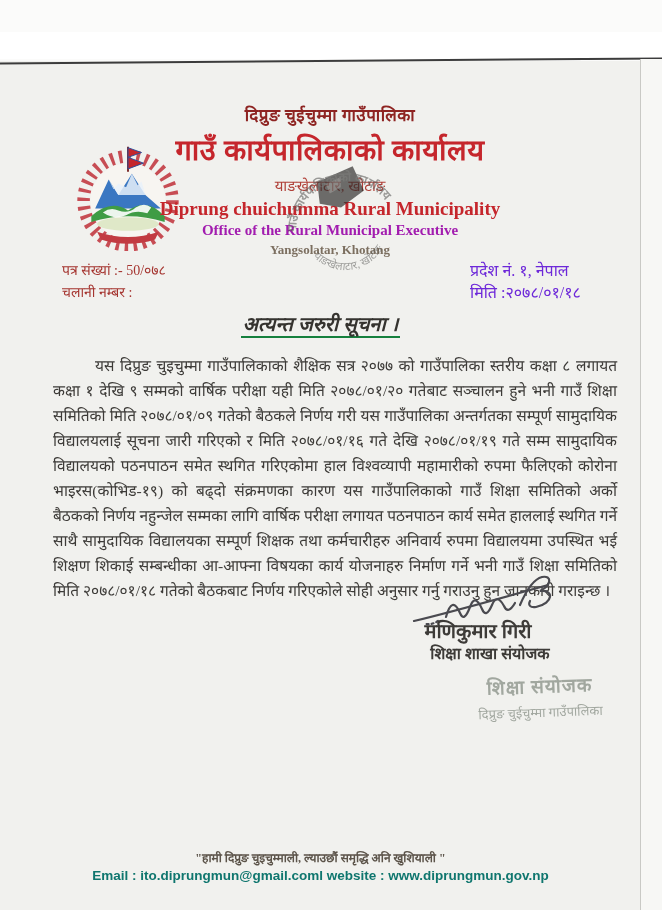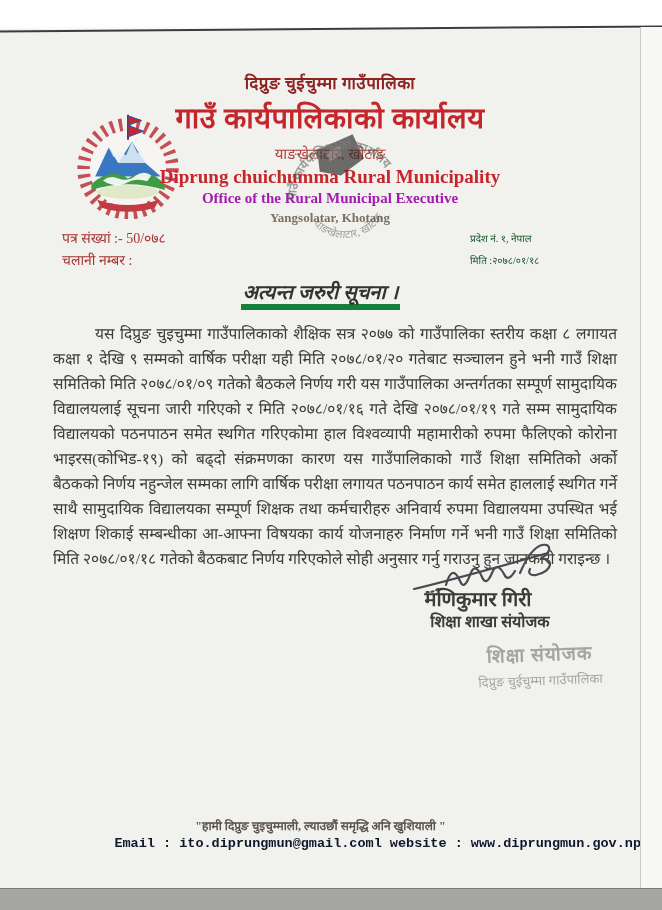--- a/index.html
+++ b/index.html
@@ -1,21 +1,21 @@
 <!DOCTYPE html>
 <html><head>
 <meta charset="utf-8">
 <style>
   html,body{margin:0;padding:0;}
   body{
     width:662px;height:910px;position:relative;overflow:hidden;
     background:#fbfbfa;
     font-family:"Liberation Serif","DejaVu Serif",serif;
   }
-  .scan{position:absolute;inset:0;}
+  .scan{position:absolute;inset:0;margin-top:32px;}
   
   .top-band{position:absolute;left:0;top:0;width:662px;height:27px;background:#ffffff;}
   .top-edge-line{position:absolute;left:-4px;top:28px;width:672px;height:2px;background:#3c3c3c;transform:rotate(-0.45deg);}
   .right-strip{position:absolute;right:0;top:27px;width:21px;height:862px;background:#f7f7f5;border-left:1px solid #c9c9c5;}
   .bottom-band{position:absolute;left:0;top:888px;width:662px;height:22px;background:#a6a6a2;border-top:1px solid #7b7b77;}
   .paper{
     position:absolute;left:0;top:29px;width:641px;height:859px;
     background:#f1f1ee;
   }
   
@@ -25,44 +25,44 @@
   .h-np1{font-size:17px;font-weight:bold;color:#8e2422;letter-spacing:.5px;}
   .h-np2{font-size:29px;font-weight:bold;color:#c5262c;margin-top:3px;letter-spacing:.5px;}
   .h-np3{font-size:15px;color:#b04038;margin-top:7px;}
   .h-en1{font-size:19px;font-weight:bold;color:#c5262c;margin-top:3px;font-family:Liberation Serif, serif;}
   .h-en2{font-size:15px;font-weight:bold;color:#a21caf;margin-top:2px;}
   .h-en3{font-size:13px;color:#7c6f60;margin-top:3px;font-weight:bold;text-align:center;}
   
   .office-stamp{position:absolute;left:276px;top:100px;width:140px;height:140px;opacity:.78;}
   
   .meta-left{position:absolute;left:62px;top:199px;font-size:14px;color:#a53530;line-height:22px;}
-  .meta-right{position:absolute;left:470px;top:199px;font-size:10px;color:#14532d;line-height:22px;}
+  .meta-right{position:absolute;left:470px;top:199px;font-size:16px;color:#6d28d9;line-height:22px;}
   
   .notice-title{
     position:absolute;left:0;top:249px;width:641px;text-align:center;
     font-size:20px;font-weight:bold;font-style:italic;color:#35332f;
   }
-  .notice-title span{border-bottom:6px solid #15803d;padding:0 2px 1px 2px;}
+  .notice-title span{border-bottom:2px solid #15803d;padding:0 2px 1px 2px;}
   
   .body-par{
     position:absolute;left:53px;top:292px;width:564px;
     font-size:15.5px;line-height:25px;color:#3d3b38;
     text-align:justify;text-indent:42px;
   }
   
   .sig-scribble{position:absolute;left:408px;top:508px;width:160px;height:68px;}
   .sig-name{position:absolute;left:378px;top:556px;width:200px;text-align:center;font-size:20px;font-weight:bold;color:#3d3b38;}
   .sig-title{position:absolute;left:390px;top:581px;width:200px;text-align:center;font-size:16px;font-weight:bold;color:#3d3b38;}
   
   .coord-stamp{position:absolute;left:440px;top:612px;width:200px;text-align:center;color:#8e958c;transform:rotate(-2deg);opacity:.8;}
   .coord-stamp .l1{font-size:19px;font-weight:bold;letter-spacing:1px;}
   .coord-stamp .l2{font-size:13px;margin-top:4px;}
   
   .footer-slogan{position:absolute;left:0;top:788px;width:641px;text-align:center;font-size:12px;font-weight:bold;color:#5c544a;}
-  .footer-contact{position:absolute;left:0;top:807px;width:641px;text-align:right;font-size:13.5px;font-weight:bold;color:#0f172a;font-family:Liberation Mono, monospace;}
+  .footer-contact{position:absolute;left:0;top:807px;width:641px;text-align:center;font-size:13.5px;font-weight:bold;color:#0f766e;font-family:Liberation Sans, sans-serif;}
 </style>
 </head>
 <body>
 
 <div class="scan">
   <div class="paper">
 
     <div class="emblem">
       <svg width="116" height="112" viewBox="0 0 120 116">
 

